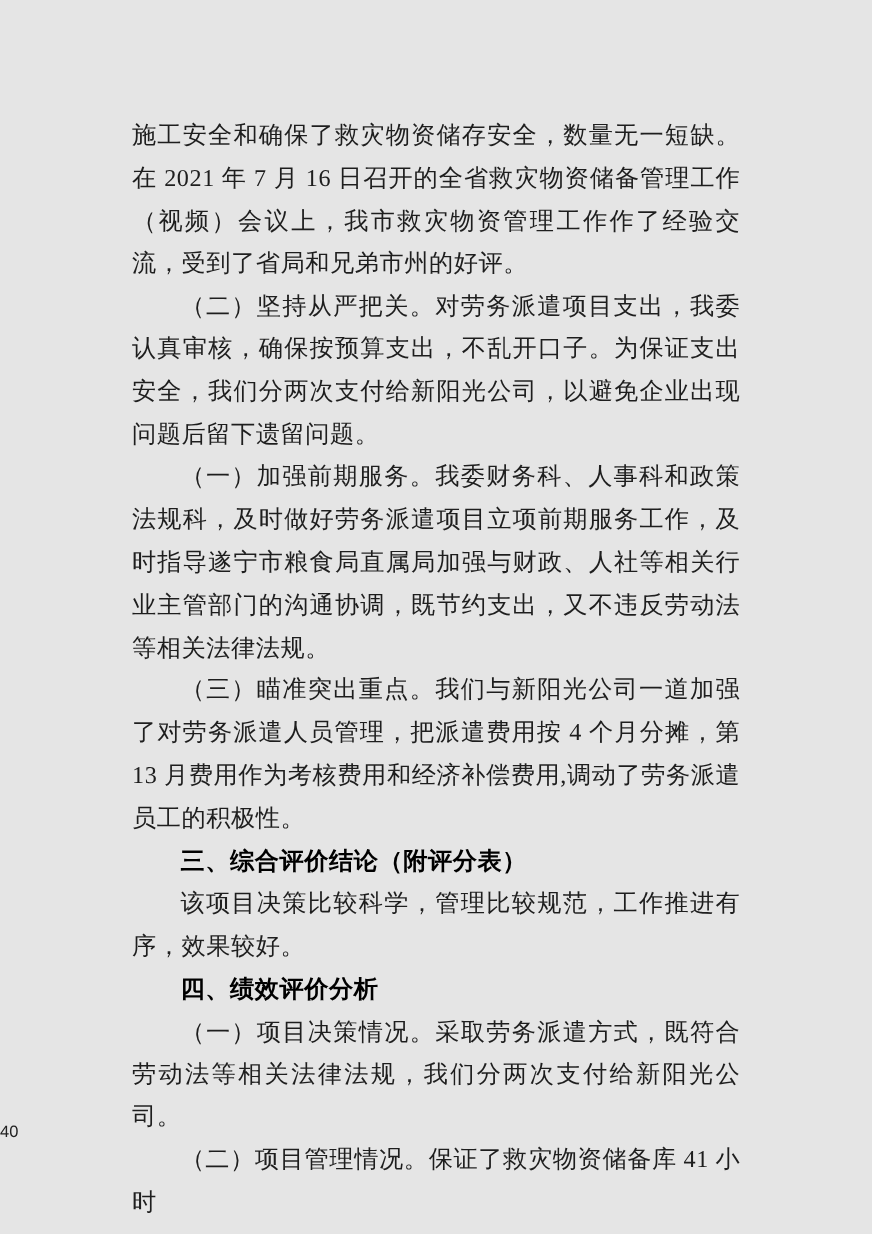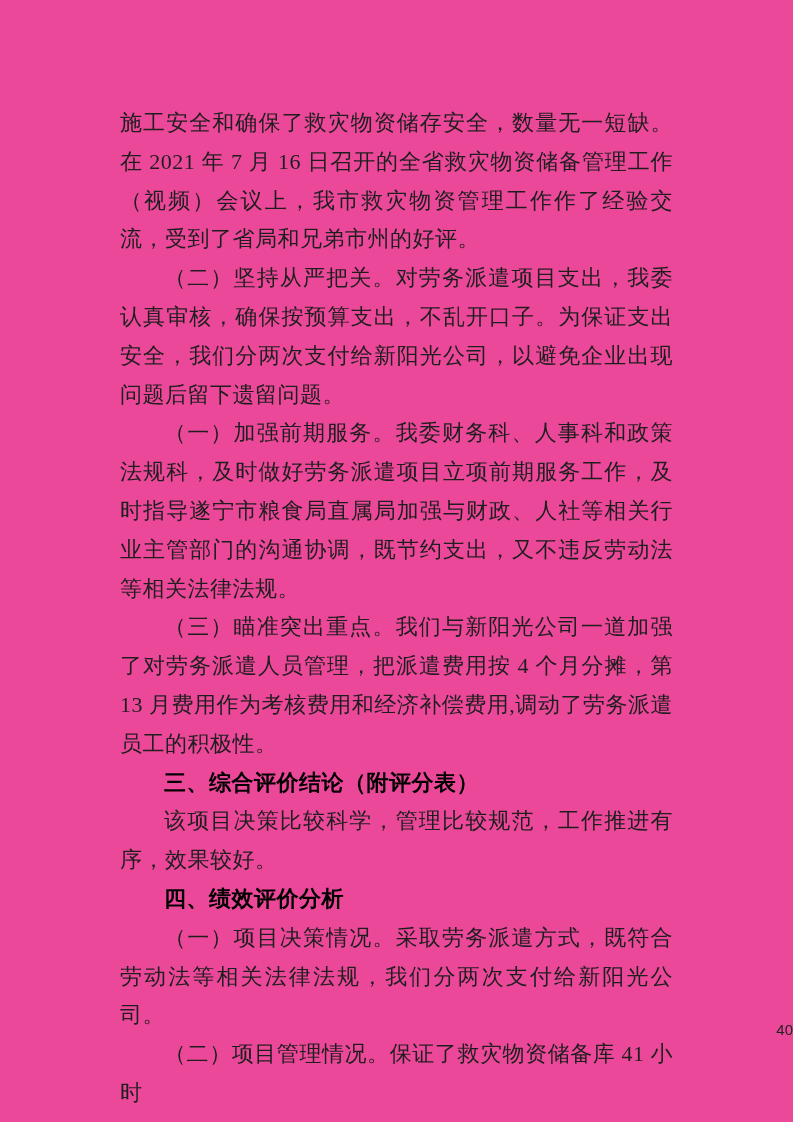--- a/index.html
+++ b/index.html
@@ -4,21 +4,21 @@
 <style>
   html, body {
     margin: 0;
     padding: 0;
     background: #ffffff;
   }
   .page {
     position: relative;
     width: 793px;
     height: 1122px;
-    background: #ec4899;
+    background: #e5e5e5;
     overflow: hidden;
     color: #1e1e1e;
   }
   .content {
     position: absolute;
     left: 120px;
     top: 104px;
     width: 553px;
   }
   .para {
@@ -43,21 +43,21 @@
     line-height: 38.8px;
     text-indent: 2em;
     color: #000000;
     letter-spacing: 0.5px;
   }
   .footer-page-number {
     position: absolute;
     left: 0;
     top: 1021px;
     width: 100%;
-    text-align: right;
+    text-align: left;
     font-family: "Liberation Sans", "DejaVu Sans", sans-serif;
     font-size: 15px;
     color: #222222;
   }
 </style>
 </head>
 <body>
 
 <div class="page">
 

